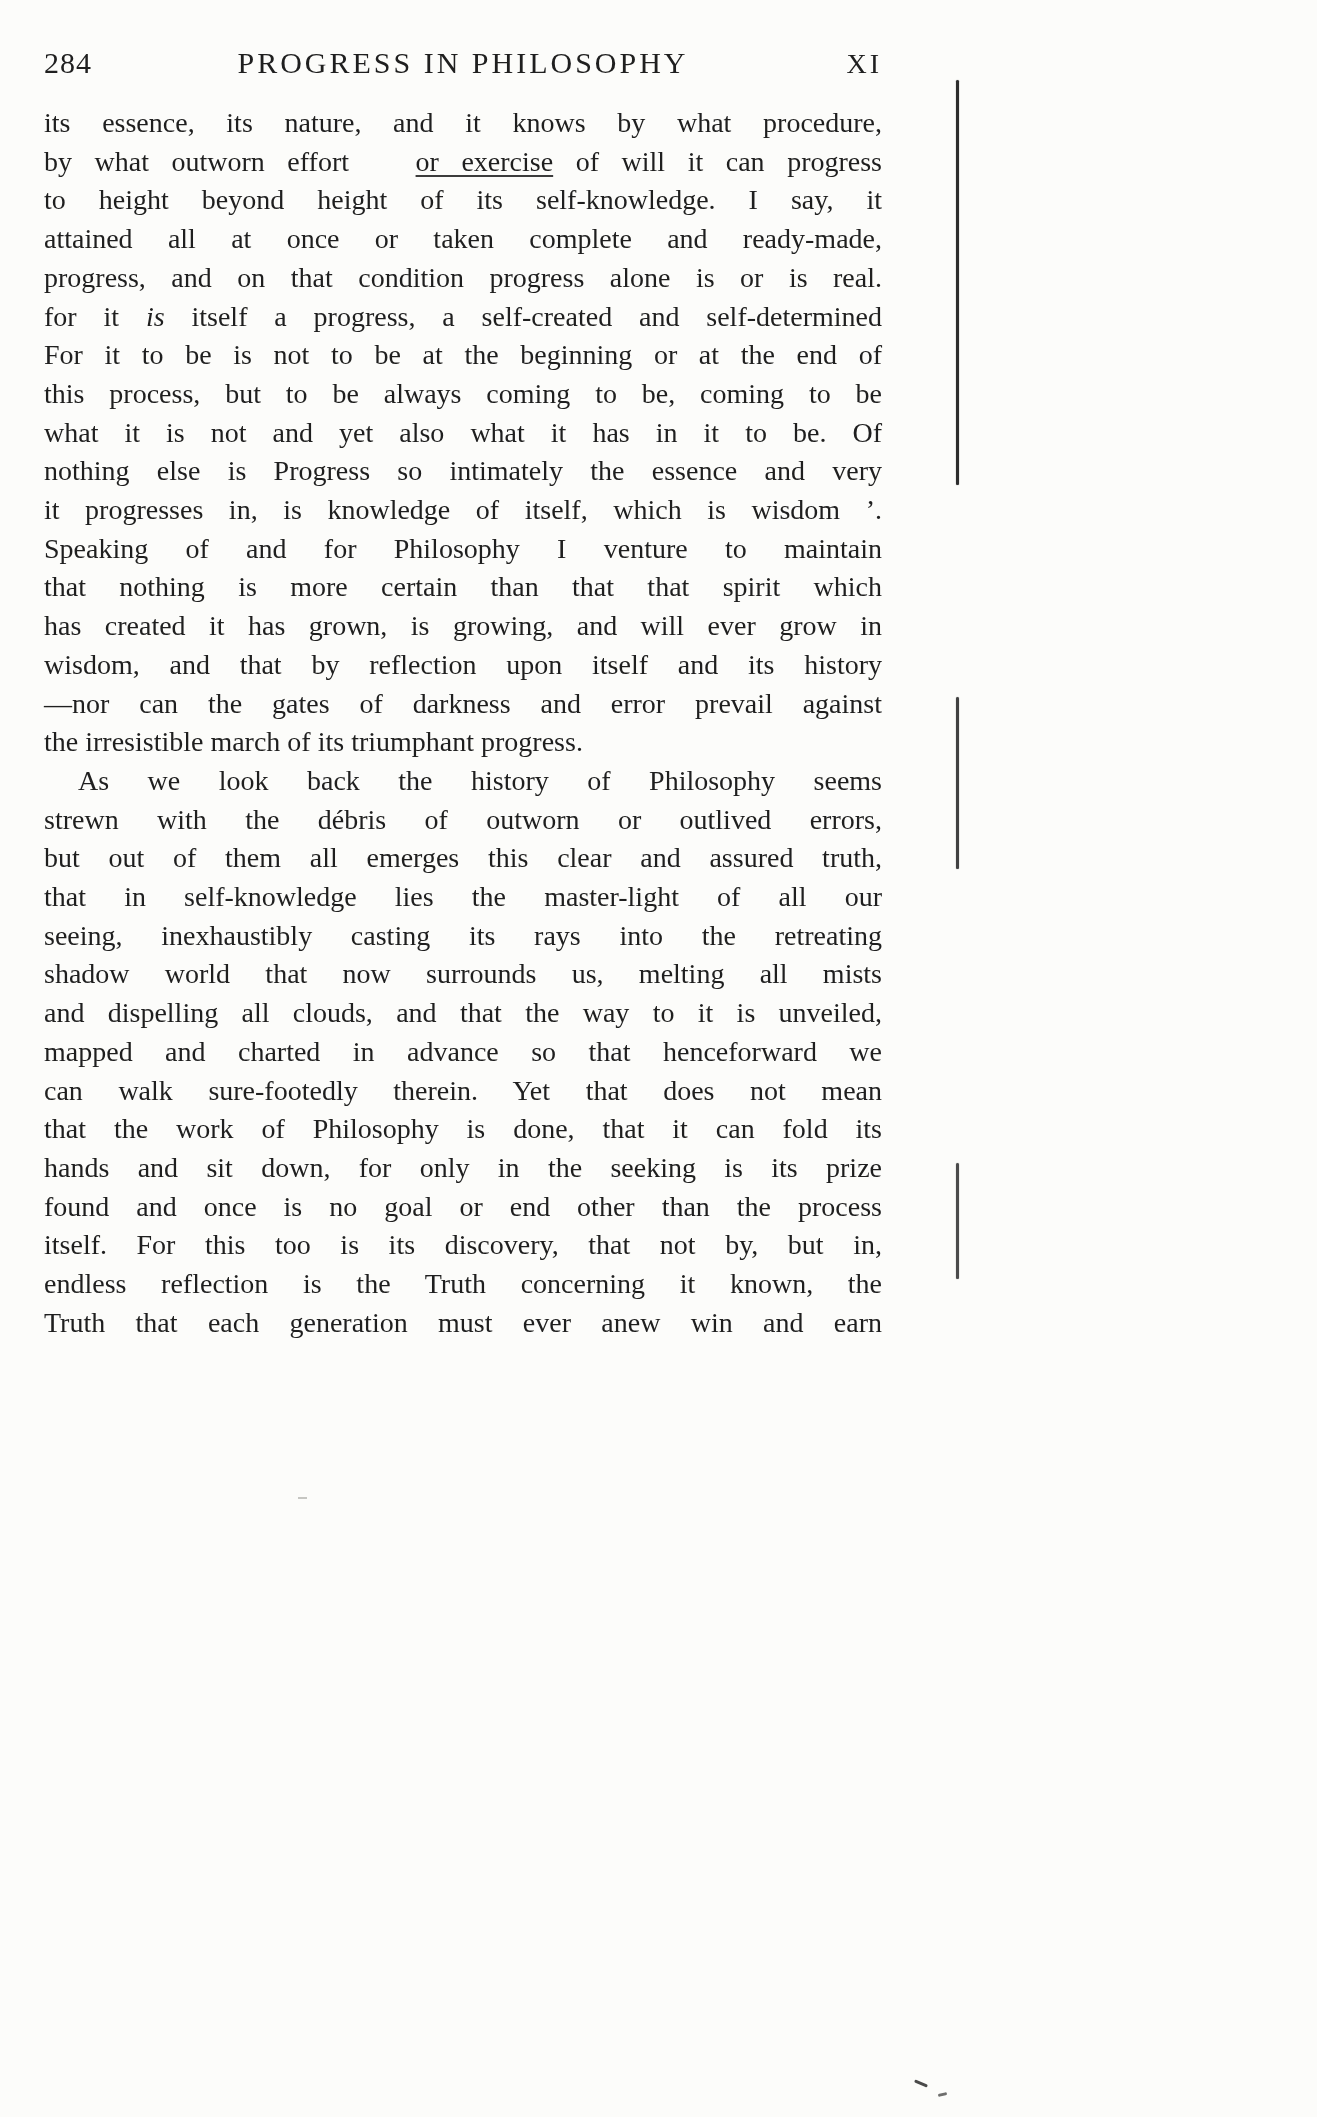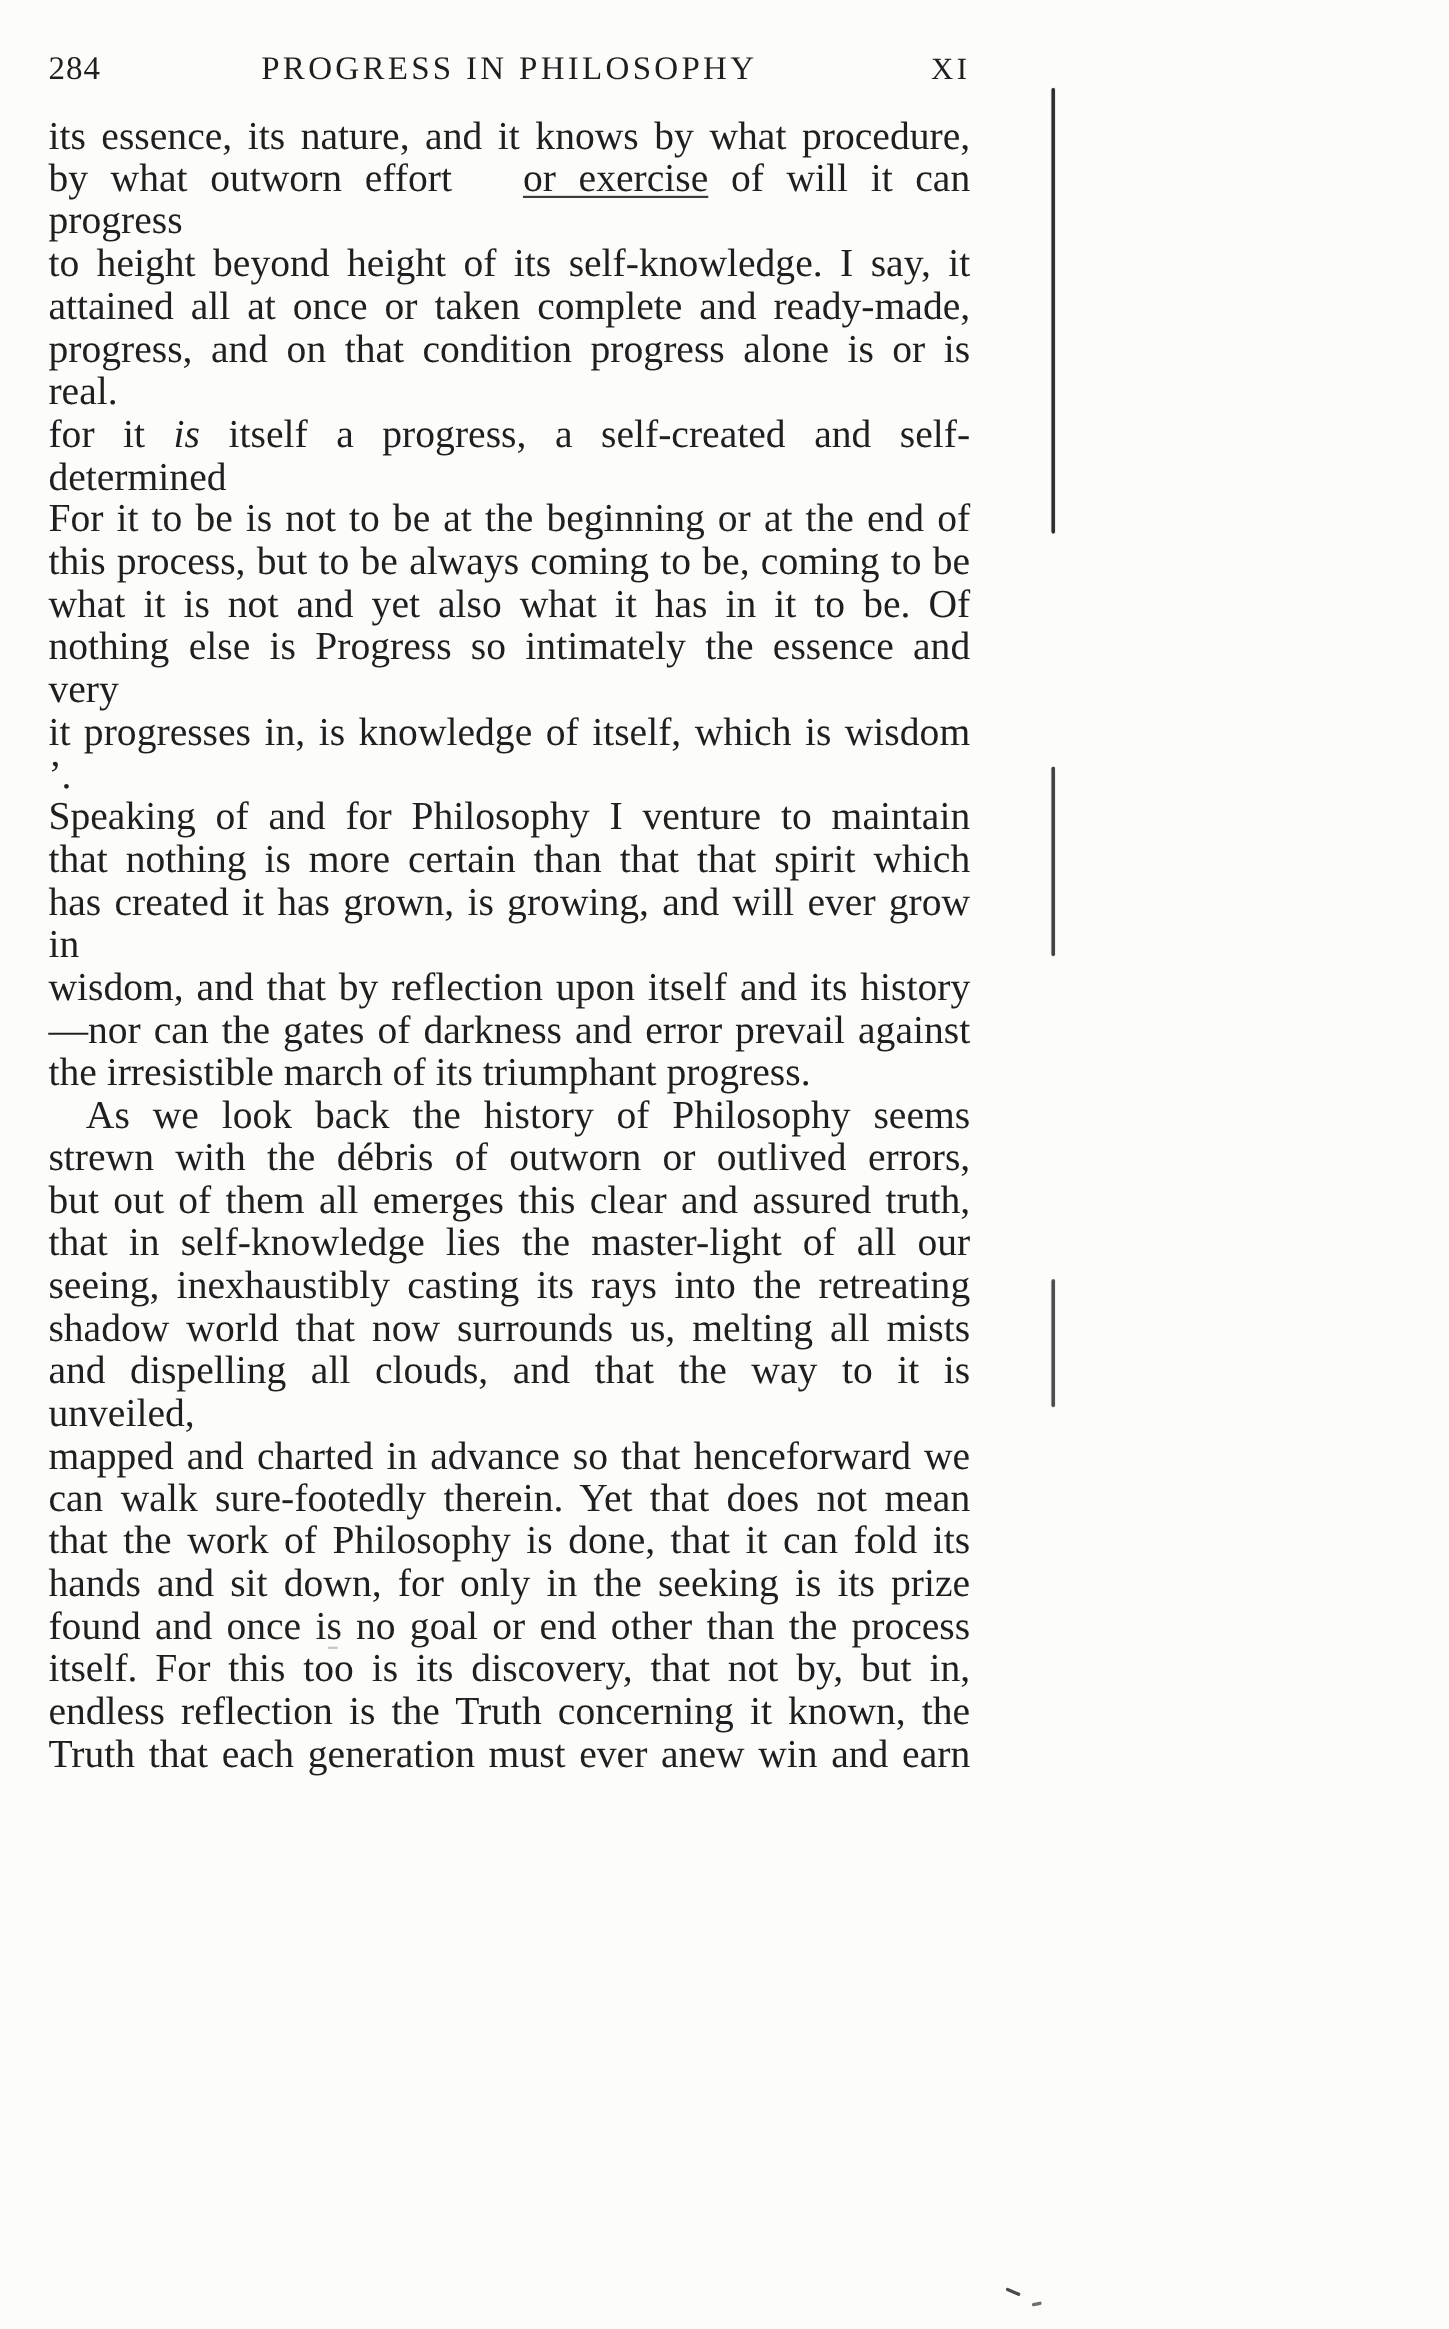--- a/index.html
+++ b/index.html
@@ -39,21 +39,21 @@
     font-family: Liberation Serif, serif;
   }
   .chapter {
     width: 130px;
     text-align: right;
     font-size: 28px;
     letter-spacing: 3px;
   }
   .body-text {
     margin-top: 16px;
-    font-size: 36px;
+    font-size: 28px;
     line-height: 38.7px;
   }
   .line {
     text-align: justify;
     text-align-last: justify;
   }
   .line.last { text-align-last: left; }
   .line.indent { text-indent: 34px; }
   .italic { font-style: italic; }
   .uline {

